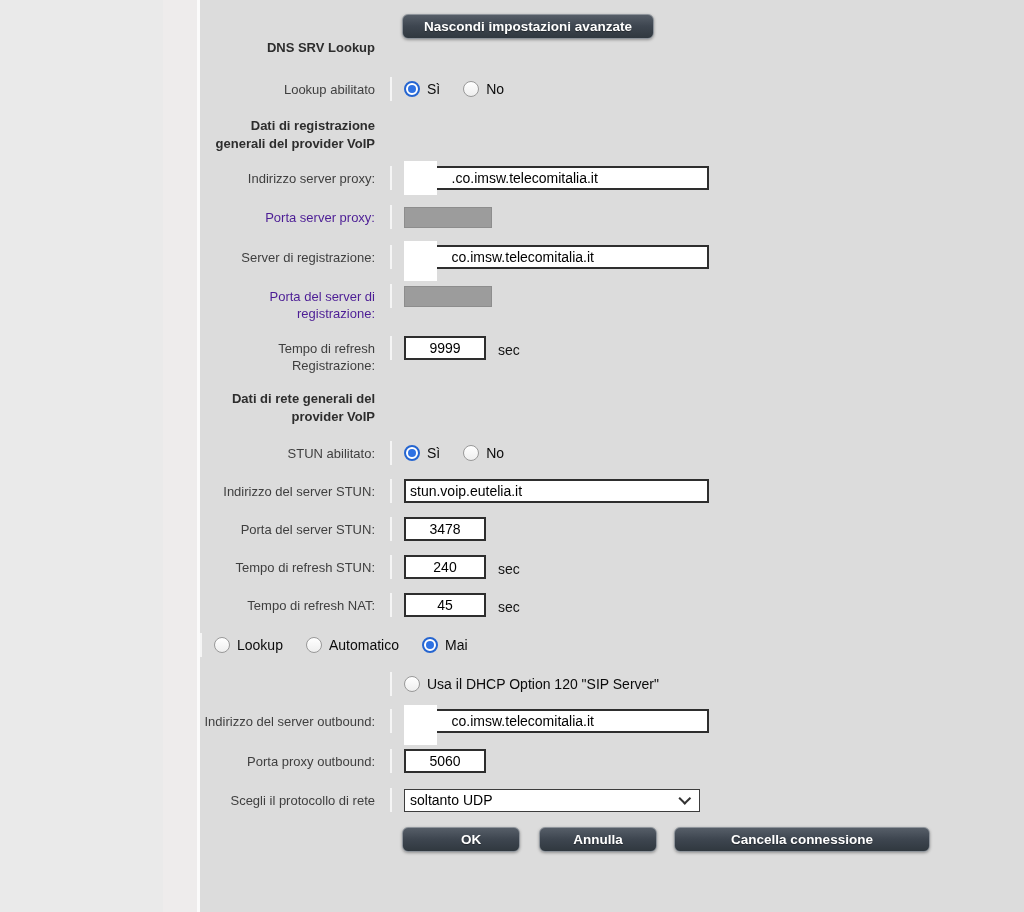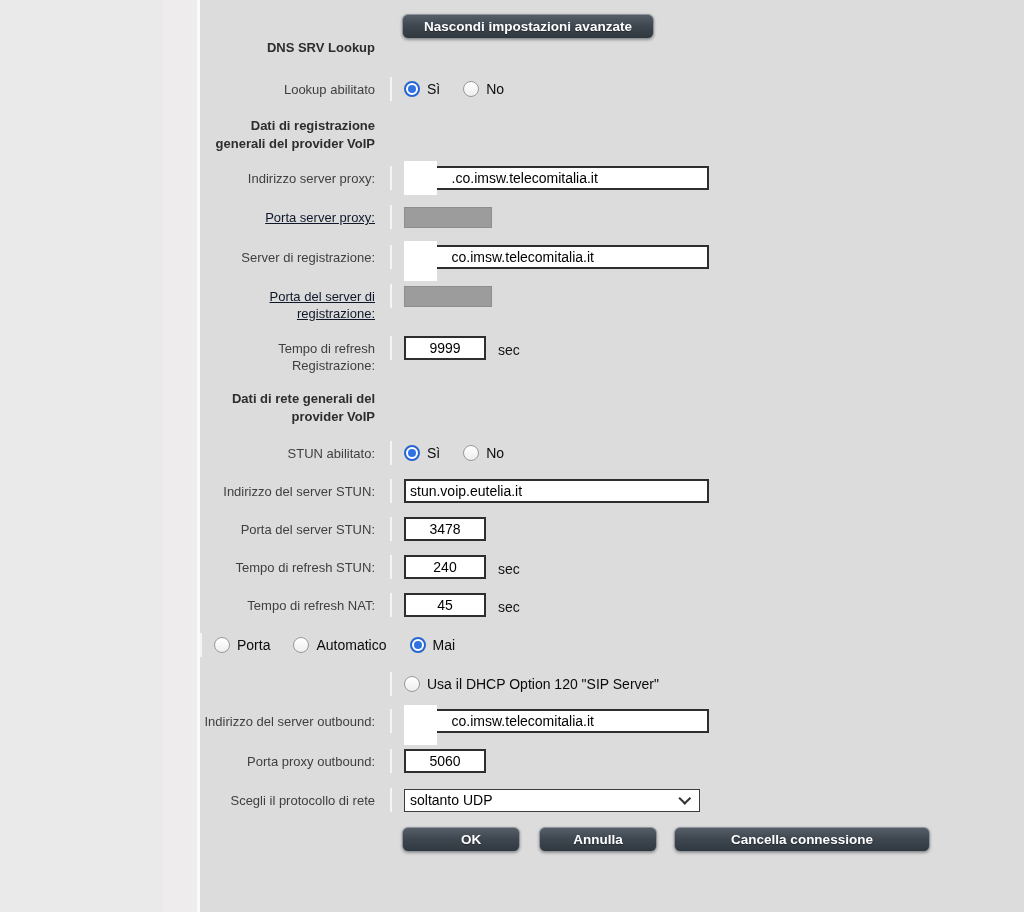--- a/index.html
+++ b/index.html
@@ -15,21 +15,21 @@
   .sep-stub { position:absolute; left:407px; top:0; width:2px; height:12px; background:#f6f6f6; }
   .content {
     position:absolute; left:200px; top:0; width:824px; height:912px;
     background:#dcdcdc; padding-top:14px;
   }
   .row { display:flex; align-items:flex-start; }
   .lbl {
     width:190px; flex:0 0 190px; text-align:right; padding-right:15px;
     font-size:13px; color:#3f3f3f; line-height:17px; padding-top:4px;
   }
-  .lbl.dim { color:#0f172a;text-decoration:underline; }
+  .lbl.dim { color:#4c1d95; }
   .hdr {
     width:190px; flex:0 0 190px; text-align:right; padding-right:15px;
     font-size:13px; font-weight:bold; color:#2d2d2d; line-height:18px;
   }
   .fld {
     flex:1; padding-left:12px; min-height:24px;
     display:flex; align-items:center;
   }
   .has-sep .fld { border-left:2px solid #f5f5f5; }
   .textbox {
@@ -217,21 +217,21 @@
     <div class="fld">
       <input class="textbox num" type="text" value="45" style="">
       <span class="unit">sec</span>
     </div>
   </div>
 
   <div class="row has-sep m15">
     <div class="fld">
       <span class="opt">
         <span class="radio"></span>
-        <span class="optlbl">Porta</span>
+        <span class="optlbl">Lookup</span>
       </span>
       <span class="opt">
         <span class="radio"></span>
         <span class="optlbl">Automatico</span>
       </span>
       <span class="opt">
         <span class="radio checked"></span>
         <span class="optlbl">Mai</span>
       </span>
     </div>

